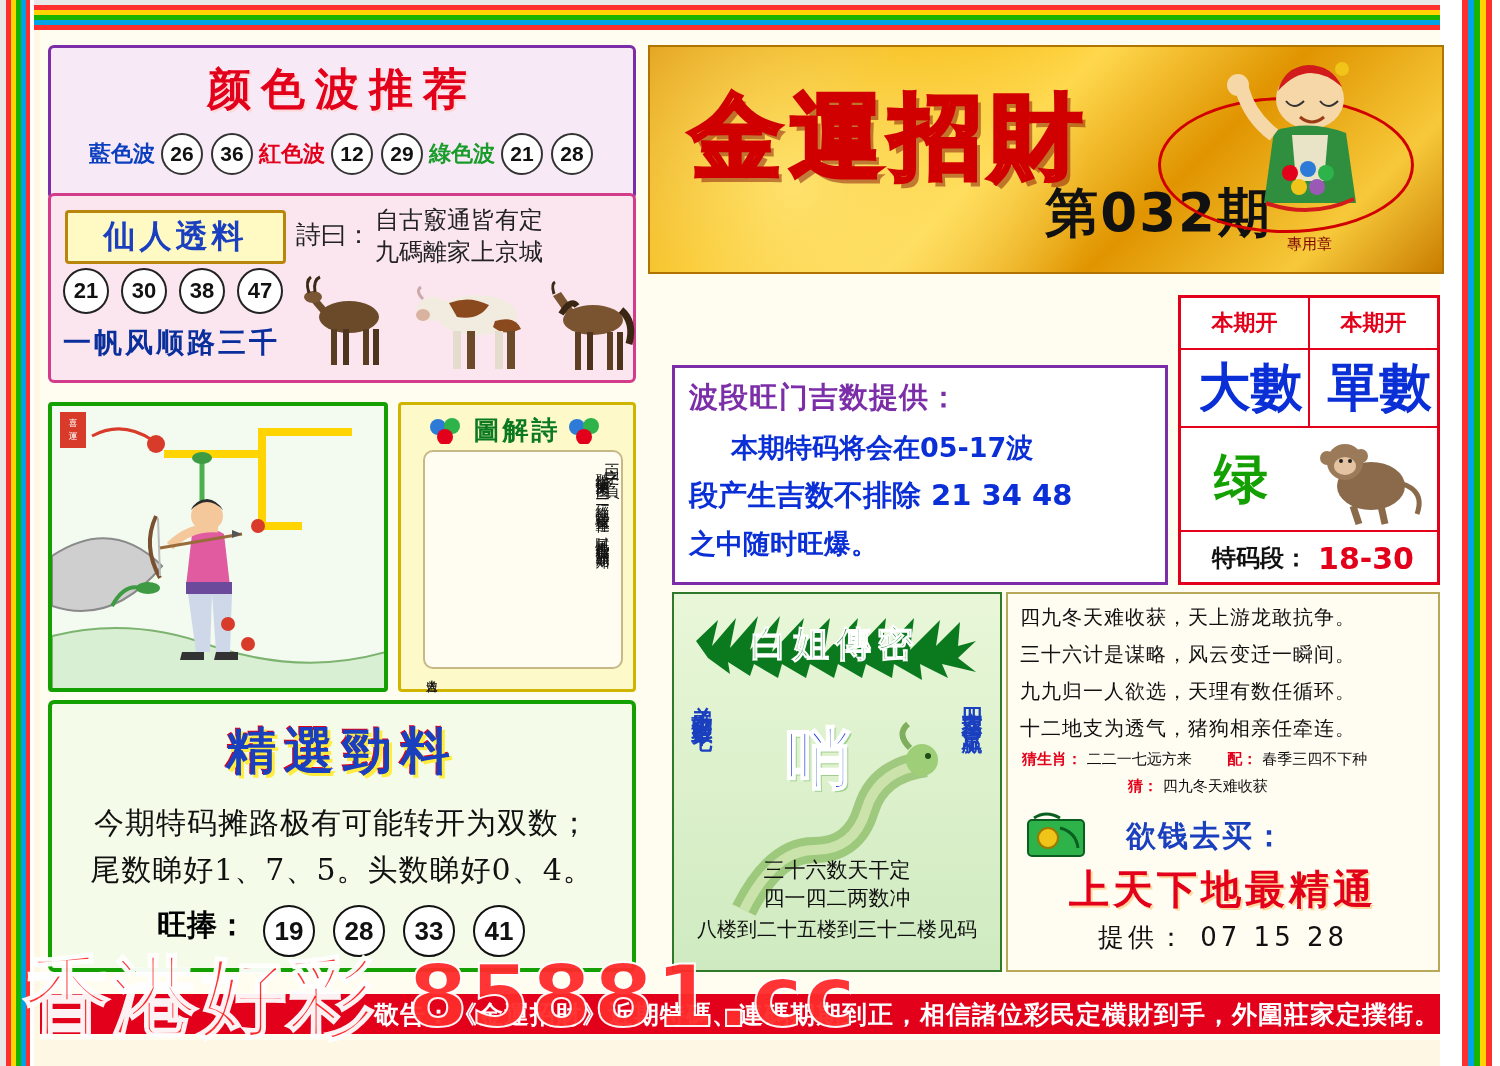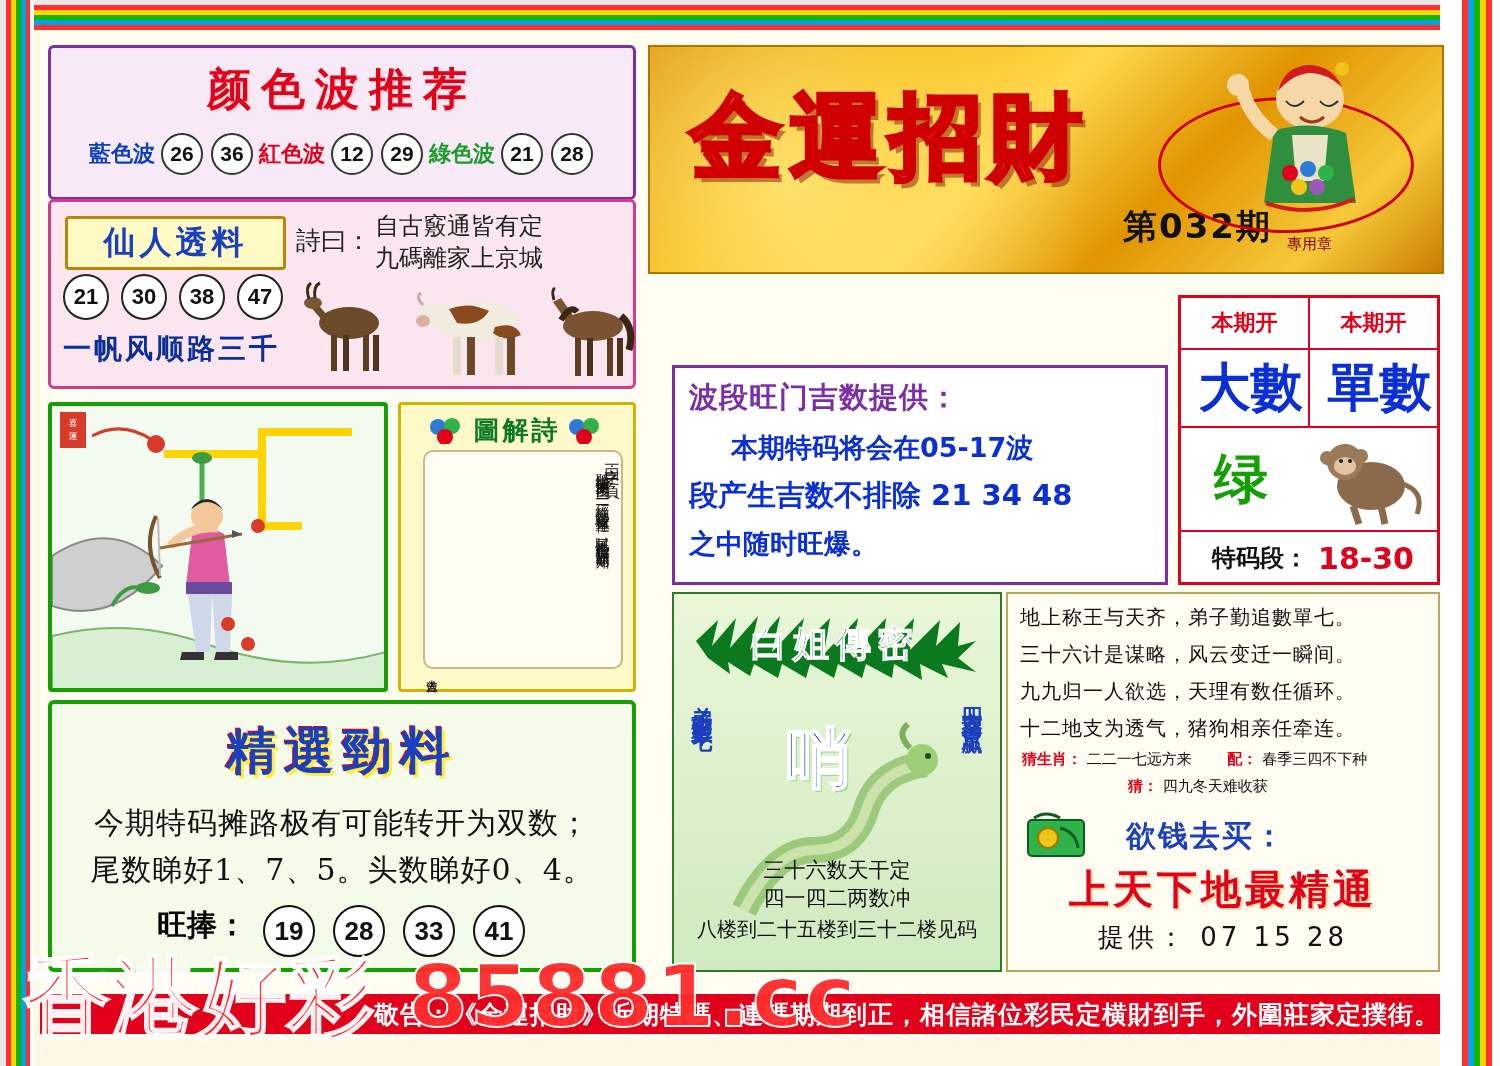--- a/index.html
+++ b/index.html
@@ -40,21 +40,21 @@
   .lb-red{color:#e2001a;}
   .lb-green{color:#1a9c2b;}
   .ball{
     display:inline-flex;align-items:center;justify-content:center;
     width:38px;height:38px;border-radius:50%;
     border:2px solid #333;background:#fff;font-size:21px;font-weight:bold;color:#111;
     font-family:"Liberation Sans",sans-serif;margin:0 2px;
   }
 
   .box-xianren{
-    position:absolute;left:48px;top:199px;width:588px;height:190px;
+    position:absolute;left:48px;top:193px;width:588px;height:190px;
     background:#fbe6ef;border:3px solid #d23c8a;border-radius:6px;box-sizing:border-box;
   }
   .xr-tag{
     position:absolute;left:14px;top:14px;width:215px;height:48px;
     background:#fff9c4;border:3px solid #b8860b;border-radius:4px;
     display:flex;align-items:center;justify-content:center;
     font-size:32px;font-weight:bold;color:#1a3fbf;letter-spacing:4px;
     font-family:"DejaVu Sans",sans-serif;
   }
   .xr-poem{position:absolute;left:245px;top:8px;width:330px;display:flex;font-size:22px;color:#222;font-family:"DejaVu Serif",serif;}
@@ -111,21 +111,21 @@
       linear-gradient(135deg,#d98a00 0%, #f5b301 25%, #ffd84d 45%, #e09400 65%, #f7c93a 85%, #c97d00 100%);
     border:2px solid #b07400;overflow:hidden;
   }
   .banner-title{
     position:absolute;left:40px;top:28px;font-size:92px;font-weight:bold;
     color:#ffe14d;letter-spacing:8px;font-family:"DejaVu Sans",sans-serif;
     -webkit-text-stroke:4px #d10000;
     text-shadow:5px 6px 0 rgba(120,0,0,.45);
   }
   .banner-issue{
-    position:absolute;right:170px;bottom:22px;font-size:34px;font-weight:bold;color:#111;
+    position:absolute;right:170px;bottom:22px;font-size:53px;font-weight:bold;color:#111;
     font-family:"DejaVu Sans",sans-serif;letter-spacing:2px;
   }
   .banner-oval{
     position:absolute;right:28px;top:50px;width:250px;height:130px;
     border:3px solid #d10000;border-radius:50%;
   }
   .banner-seal{position:absolute;right:110px;bottom:18px;font-size:15px;color:#7a0000;font-family:"DejaVu Serif",serif;}
 
   .kaibox{
     position:absolute;left:1178px;top:295px;width:262px;height:290px;
@@ -431,21 +431,21 @@
     </svg>
     <div class="bj-vl bj-left">弟子勤追數單七</div>
     <div class="bj-vl bj-right">四六連合一定贏</div>
     <div class="bj-center">哨</div>
     <div class="bj-b1">三十六数天干定</div>
     <div class="bj-b2">四一四二两数冲</div>
     <div class="bj-b3">八楼到二十五楼到三十二楼见码</div>
   </div>
 
   <div class="dragonbox">
-    <div class="dg-line">地上称王与天齐，弟子勤追數單七。</div>
+    <div class="dg-line">四九冬天难收获，天上游龙敢抗争。</div>
     <div class="dg-line">三十六计是谋略，风云变迁一瞬间。</div>
     <div class="dg-line">九九归一人欲选，天理有数任循环。</div>
     <div class="dg-line">十二地支为透气，猪狗相亲任牵连。</div>
     <div class="dg-small">
       <span class="red">猜生肖：</span>
       <span>二二一七远方来</span>
       <span style="display:inline-block;width:26px;"></span>
       <span class="red">配：</span>
       <span>春季三四不下种</span>
     </div>

